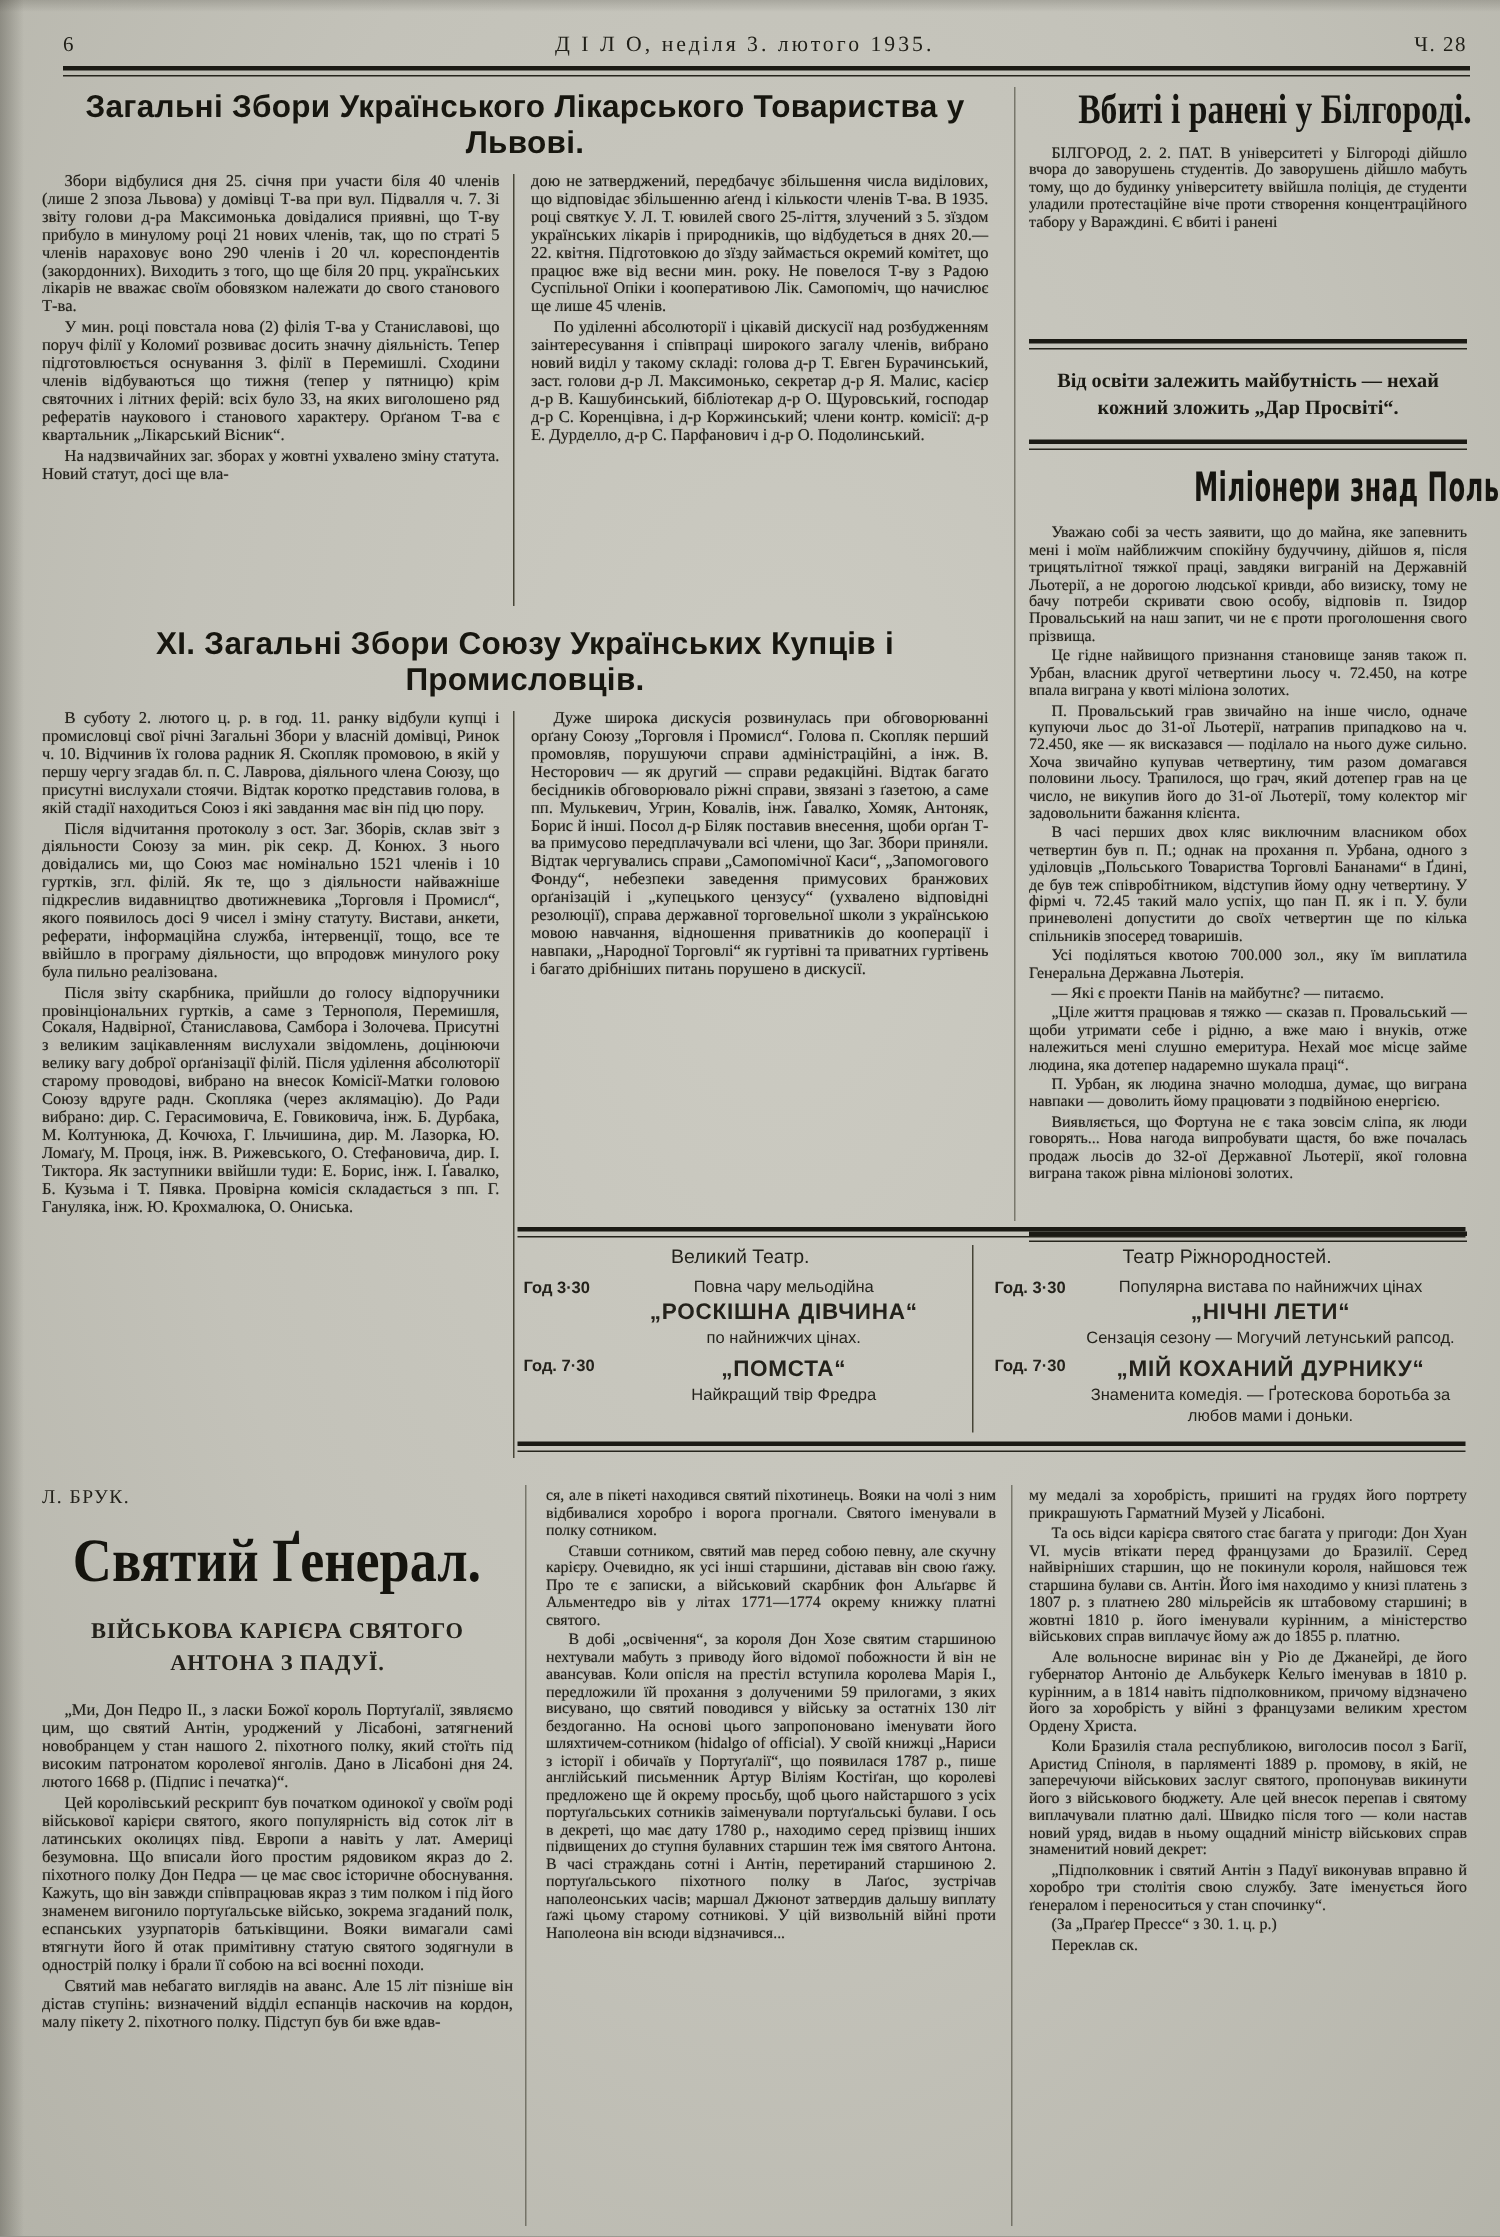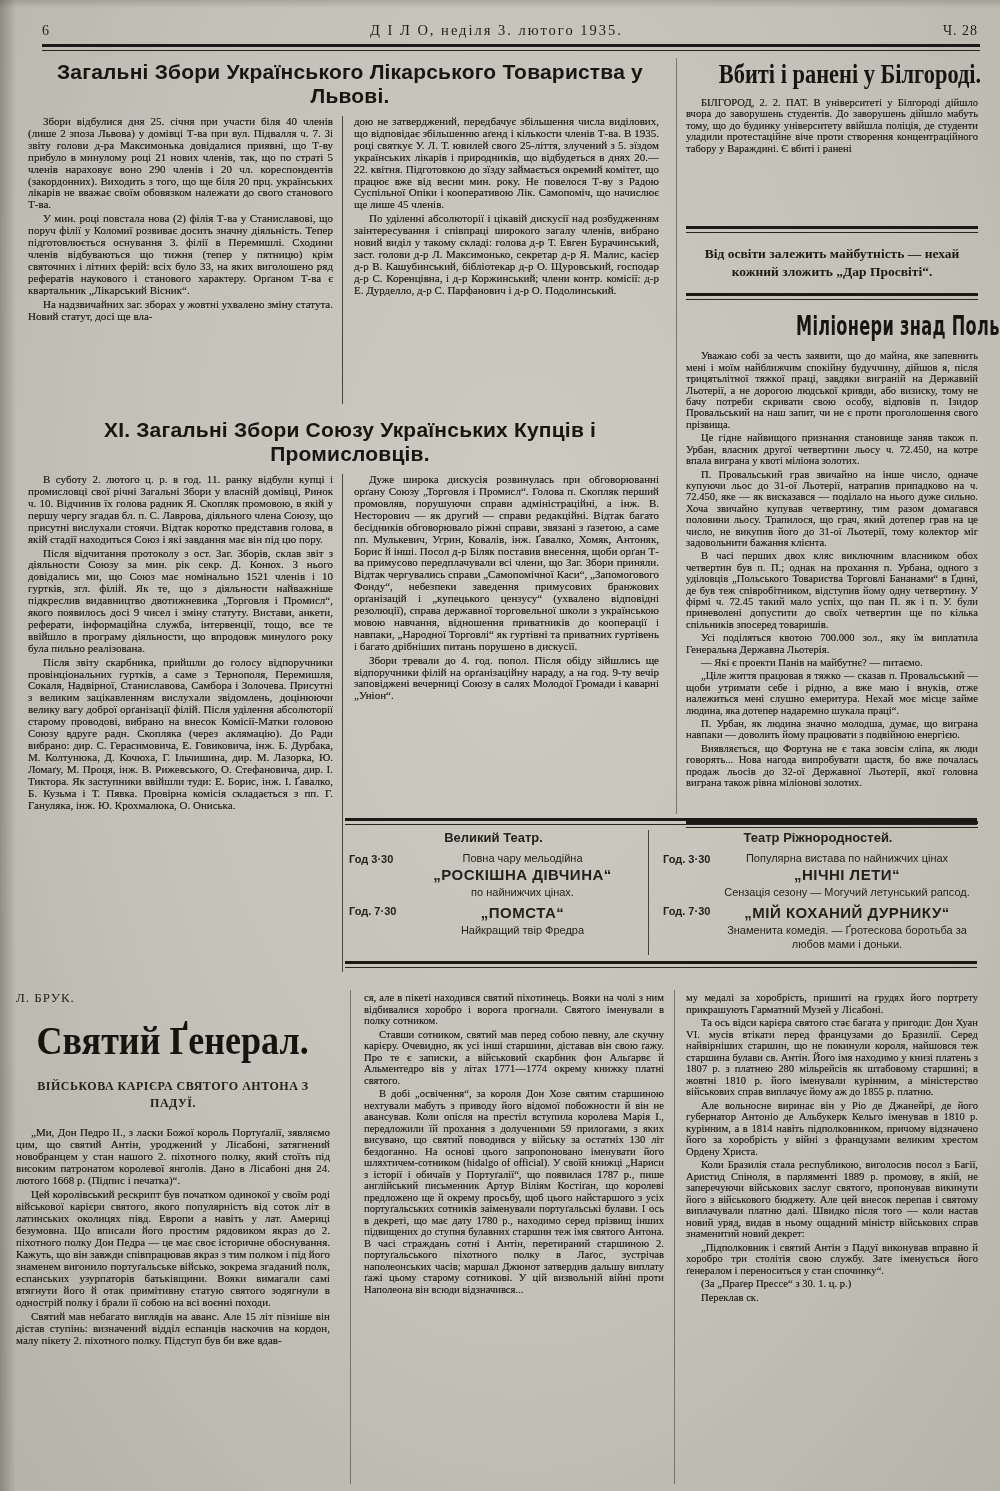--- a/index.html
+++ b/index.html
@@ -57,41 +57,41 @@
   .rr{margin:9px 0;}
 
   
   #theater-box{position:absolute;left:345px;top:818px;width:632px;}
   #theater-inner{padding:5px 4px 6px 4px;font-family:"Liberation Sans","DejaVu Sans",sans-serif;}
   #theater-title{font-weight:bold;font-size:12.5px;text-align:center;letter-spacing:0.8px;margin:3px 0 7px 0;}
   #theater-venues{display:flex;}
   .venue{box-sizing:border-box;}
   .venue.v1{width:300px;padding-right:10px;border-right:1px solid #464436;}
   .venue.v2{flex:1;padding-left:14px;}
-  .venue-name{font-weight:bold;font-size:13px;text-align:center;margin:0 0 6px 0;}
+  .venue-name{font-weight:normal;font-size:13px;text-align:center;margin:0 0 6px 0;}
   .show{display:flex;margin-bottom:4px;}
   .show .time{width:58px;font-weight:bold;font-size:11px;padding-top:2px;flex:none;}
   .show .info{flex:1;text-align:center;font-size:11px;line-height:1.3;}
   .show .title{font-weight:bold;font-size:15px;letter-spacing:0.5px;}
   .show .pre:empty,.show .post:empty{display:none;}
   .show .post{font-size:11px;}
 
   
   #f-div1{left:350px;top:990px;height:494px;}
   #f-div2{left:674px;top:990px;height:494px;}
-  #feature-col1{position:absolute;left:16px;top:990px;width:314px;height:496px;}
+  #feature-col1{position:absolute;left:28px;top:990px;width:314px;height:496px;}
   #feature-col2{position:absolute;left:364px;top:992px;width:300px;height:494px;}
   #feature-col3{position:absolute;left:686px;top:992px;width:292px;height:494px;}
   #feature-col1 .body{font-size:11px;line-height:12px;}
   #feature-col2,#feature-col3{font-size:10.6px;line-height:11.5px;}
   .byline{font-size:13px;letter-spacing:1px;margin:0 0 10px 0;}
   #feature-head{font-size:41px;font-weight:bold;text-align:center;margin:6px 0 14px 0;
     color:#15140e;white-space:nowrap;}
   #feature-head .squeeze{display:inline-block;transform:scaleX(0.88);transform-origin:50% 50%;}
-  #feature-subhead{font-size:12px;font-weight:bold;text-align:center;line-height:1.4;
+  #feature-subhead{font-size:15px;font-weight:bold;text-align:center;line-height:1.4;
     margin:0 0 14px 0;letter-spacing:0.5px;}
 </style>
 </head>
 <body>
 
 <div id="page">
 
   <div id="masthead-row">
     <span>6</span>
     <span class="mid">Д І Л О,  неділя 3. лютого 1935.</span>
@@ -116,21 +116,20 @@
 
     <h1 class="big-head" style="margin-top:14px;">XI. Загальні Збори Союзу Українських Купців і Промисловців.</h1>
     <div id="a2-cols" class="two-col">
       <div class="col c1">
           <p class="para">В суботу 2. лютого ц. р. в год. 11. ранку відбули купці і промисловці свої річні Загальні Збори у власній домівці, Ринок ч. 10. Відчинив їх голова радник Я. Скопляк промовою, в якій у першу чергу згадав бл. п. С. Лаврова, діяльного члена Союзу, що присутні вислухали стоячи. Відтак коротко представив голова, в якій стадії находиться Союз і які завдання має він під цю пору.</p>
           <p class="para">Після відчитання протоколу з ост. Заг. Зборів, склав звіт з діяльности Союзу за мин. рік секр. Д. Конюх. З нього довідались ми, що Союз має номінально 1521 членів і 10 гуртків, згл. філій. Як те, що з діяльности найважніше підкреслив видавництво двотижневика „Торговля і Промисл“, якого появилось досі 9 чисел і зміну статуту. Вистави, анкети, реферати, інформаційна служба, інтервенції, тощо, все те ввійшло в програму діяльности, що впродовж минулого року була пильно реалізована.</p>
           <p class="para">Після звіту скарбника, прийшли до голосу відпоручники провінціональних гуртків, а саме з Тернополя, Перемишля, Сокаля, Надвірної, Станиславова, Самбора і Золочева. Присутні з великим зацікавленням вислухали звідомлень, доцінюючи велику вагу доброї орґанізації філій. Після уділення абсолюторії старому проводові, вибрано на внесок Комісії-Матки головою Союзу вдруге радн. Скопляка (через аклямацію). До Ради вибрано: дир. С. Герасимовича, Е. Говиковича, інж. Б. Дурбака, М. Колтунюка, Д. Кочюха, Г. Ільчишина, дир. М. Лазорка, Ю. Ломаґу, М. Проця, інж. В. Рижевського, О. Стефановича, дир. І. Тиктора. Як заступники ввійшли туди: Е. Борис, інж. І. Ґавалко, Б. Кузьма і Т. Пявка. Провірна комісія складається з пп. Г. Гануляка, інж. Ю. Крохмалюка, О. Ониська.</p>
         </div>
       <div class="col c2">
           <p class="para">Дуже широка дискусія розвинулась при обговорюванні орґану Союзу „Торговля і Промисл“. Голова п. Скопляк перший промовляв, порушуючи справи адміністраційні, а інж. В. Несторович — як другий — справи редакційні. Відтак багато бесідників обговорювало ріжні справи, звязані з ґазетою, а саме пп. Мулькевич, Угрин, Ковалів, інж. Ґавалко, Хомяк, Антоняк, Борис й інші. Посол д-р Біляк поставив внесення, щоби орґан Т-ва примусово передплачували всі члени, що Заг. Збори приняли. Відтак чергувались справи „Самопомічної Каси“, „Запомогового Фонду“, небезпеки заведення примусових бранжових орґанізацій і „купецького цензусу“ (ухвалено відповідні резолюції), справа державної торговельної школи з українською мовою навчання, відношення приватників до кооперації і навпаки, „Народної Торговлі“ як гуртівні та приватних гуртівень і багато дрібніших питань порушено в дискусії.</p>
-          <p class="para">Збори тревали до 4. год. попол. Після обіду зійшлись ще відпоручники філій на орґанізаційну нараду, а на год. 9-ту вечір заповіджені вечерниці Союзу в салях Молодої Громади і каварні „Уніон“.</p>
         </div>
     </div>
   </div>
 
   <div id="main-vdiv" class="vdiv"></div>
 
   <div id="right-region">
     <h2 id="bilhorod-head" class="display-head"><span class="squeeze">Вбиті і ранені у Білгороді.</span></h2>
     <div id="bilhorod-body" class="col body">
         <p class="para">БІЛГОРОД, 2. 2. ПАТ. В університеті у Білгороді дійшло вчора до заворушень студентів. До заворушень дійшло мабуть тому, що до будинку університету ввійшла поліція, де студенти уладили протестаційне віче проти створення концентраційного табору у Вараждині. Є вбиті і ранені</p>

